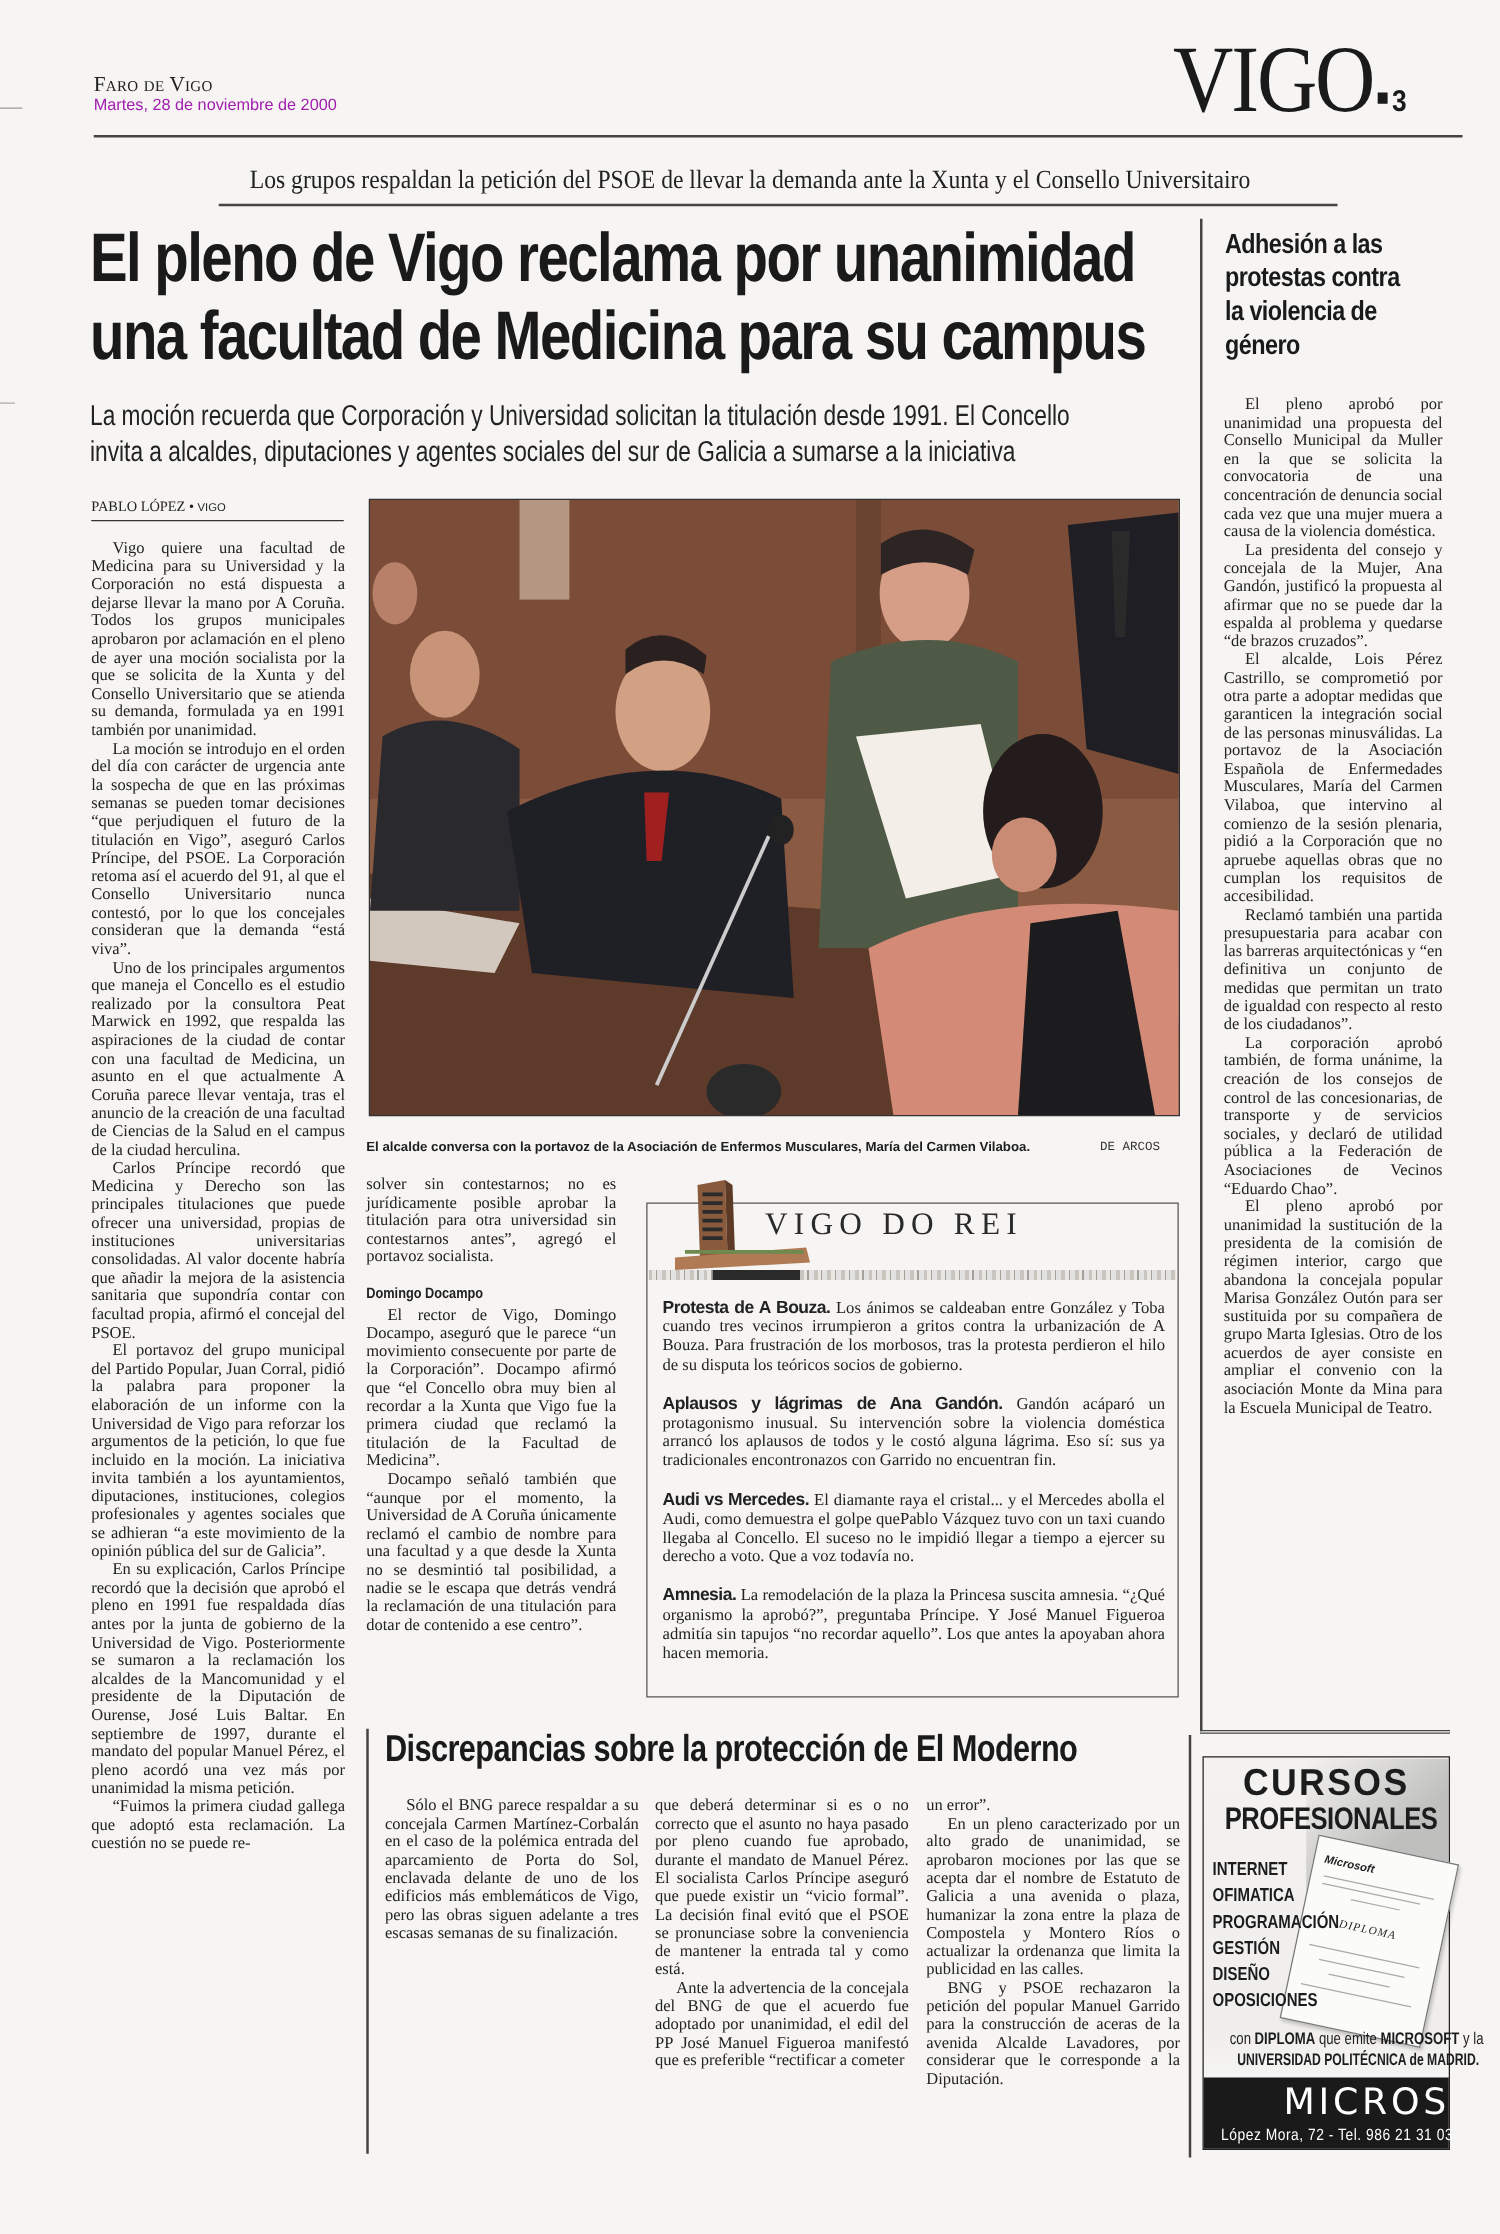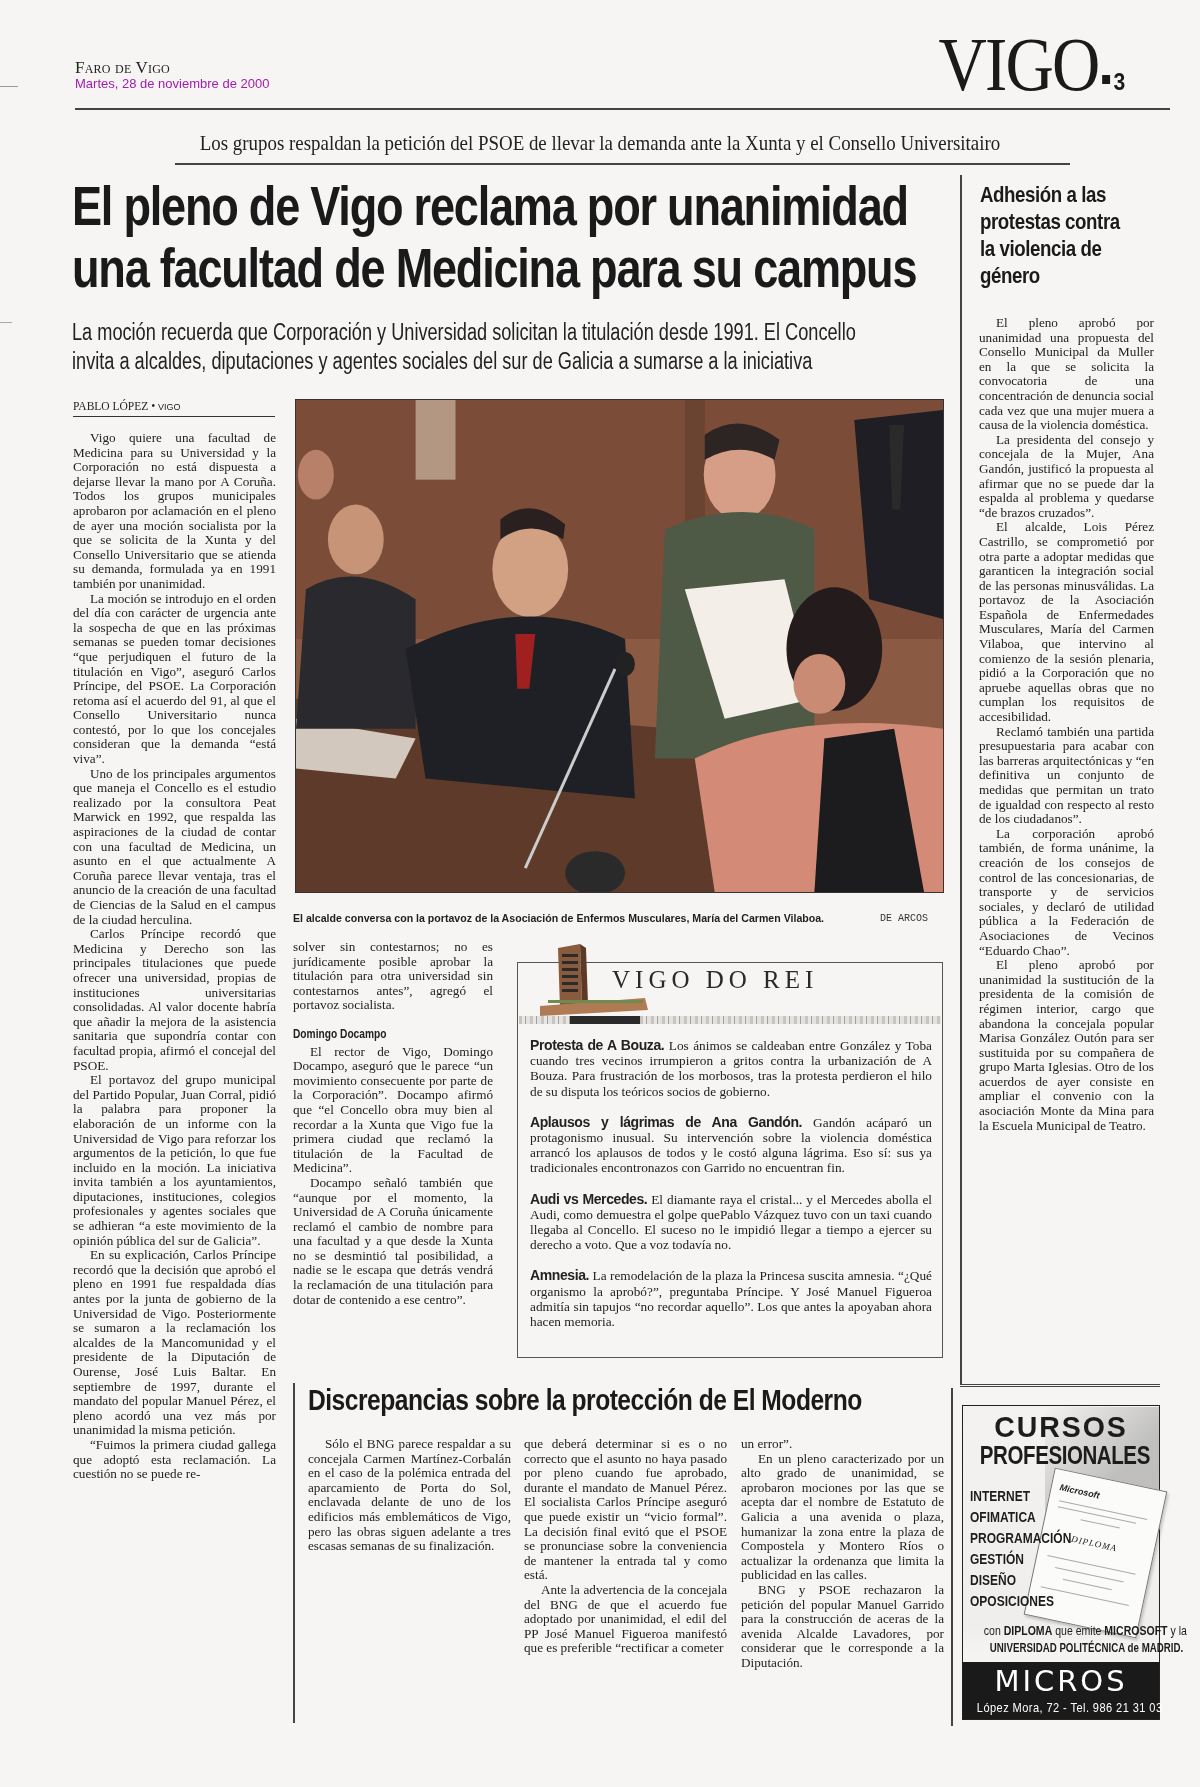--- a/index.html
+++ b/index.html
@@ -72,21 +72,21 @@
     .ad-diploma { left: 1038px; top: 1478px; width: 115px; height: 150px; background: #fbfbfa; border: 1px solid #777; transform: rotate(12deg); box-shadow: 2px 2px 3px rgba(0,0,0,0.2); }
     .ad-diploma .ms { position: absolute; left: 8px; top: 12px; font-family: "Liberation Sans", sans-serif; font-weight: bold; font-style: italic; font-size: 9px; color: #222; }
     .ad-diploma .dip { position: absolute; left: 30px; top: 60px; font-family: "Liberation Serif", serif; font-style: italic; font-size: 9px; color: #222; letter-spacing: 1px; }
     .ad-diploma .line { position: absolute; left: 10px; height: 1px; background: #aaa; }
     .ad-list { left: 970px; top: 1485px; font-family: "Liberation Sans", sans-serif; font-weight: bold; font-size: 15px; line-height: 21px; color: #1c1c1c; transform: scaleX(0.8); transform-origin: left top; }
     .ad-list div { text-shadow: 0 0 1px #fff; }
     .ad-line1 { left: 962px; top: 1623px; width: 198px; text-align: center; font-family: "Liberation Sans", sans-serif; font-size: 13.5px; color: #1c1c1c; transform: scaleX(0.78); white-space: nowrap; }
     .ad-line1 b { font-weight: bold; }
     .ad-line2 { left: 962px; top: 1640px; width: 198px; text-align: center; font-family: "Liberation Sans", sans-serif; font-weight: bold; font-size: 13.5px; color: #1c1c1c; transform: scaleX(0.72); white-space: nowrap; }
     .ad-footer { left: 963px; top: 1662px; width: 196px; height: 57px; background: #1a1a1a; }
-    .ad-brand { left: 962px; top: 1664px; width: 198px; text-align: center; font-family: "DejaVu Sans", sans-serif; font-size: 29px; letter-spacing: 3px; color: #fff; }
+    .ad-brand { left: 962px; top: 1664px; width: 198px; text-align: right; font-family: "DejaVu Sans", sans-serif; font-size: 29px; letter-spacing: 3px; color: #fff; }
     .ad-address { left: 962px; top: 1700px; width: 198px; text-align: center; font-family: "Liberation Sans", sans-serif; font-size: 13px; color: #fff; transform: scaleX(0.85); white-space: nowrap; letter-spacing: 0.5px; }
 
     .scan-mark { left: 0; top: 86px; width: 18px; height: 1px; background: #999; }
     .scan-mark2 { left: 0; top: 322px; width: 12px; height: 1px; background: #aaa; }
   </style>
 </head>
 <body>
 
 <div class="abs scan-mark"></div>
 <div class="abs scan-mark2"></div>

